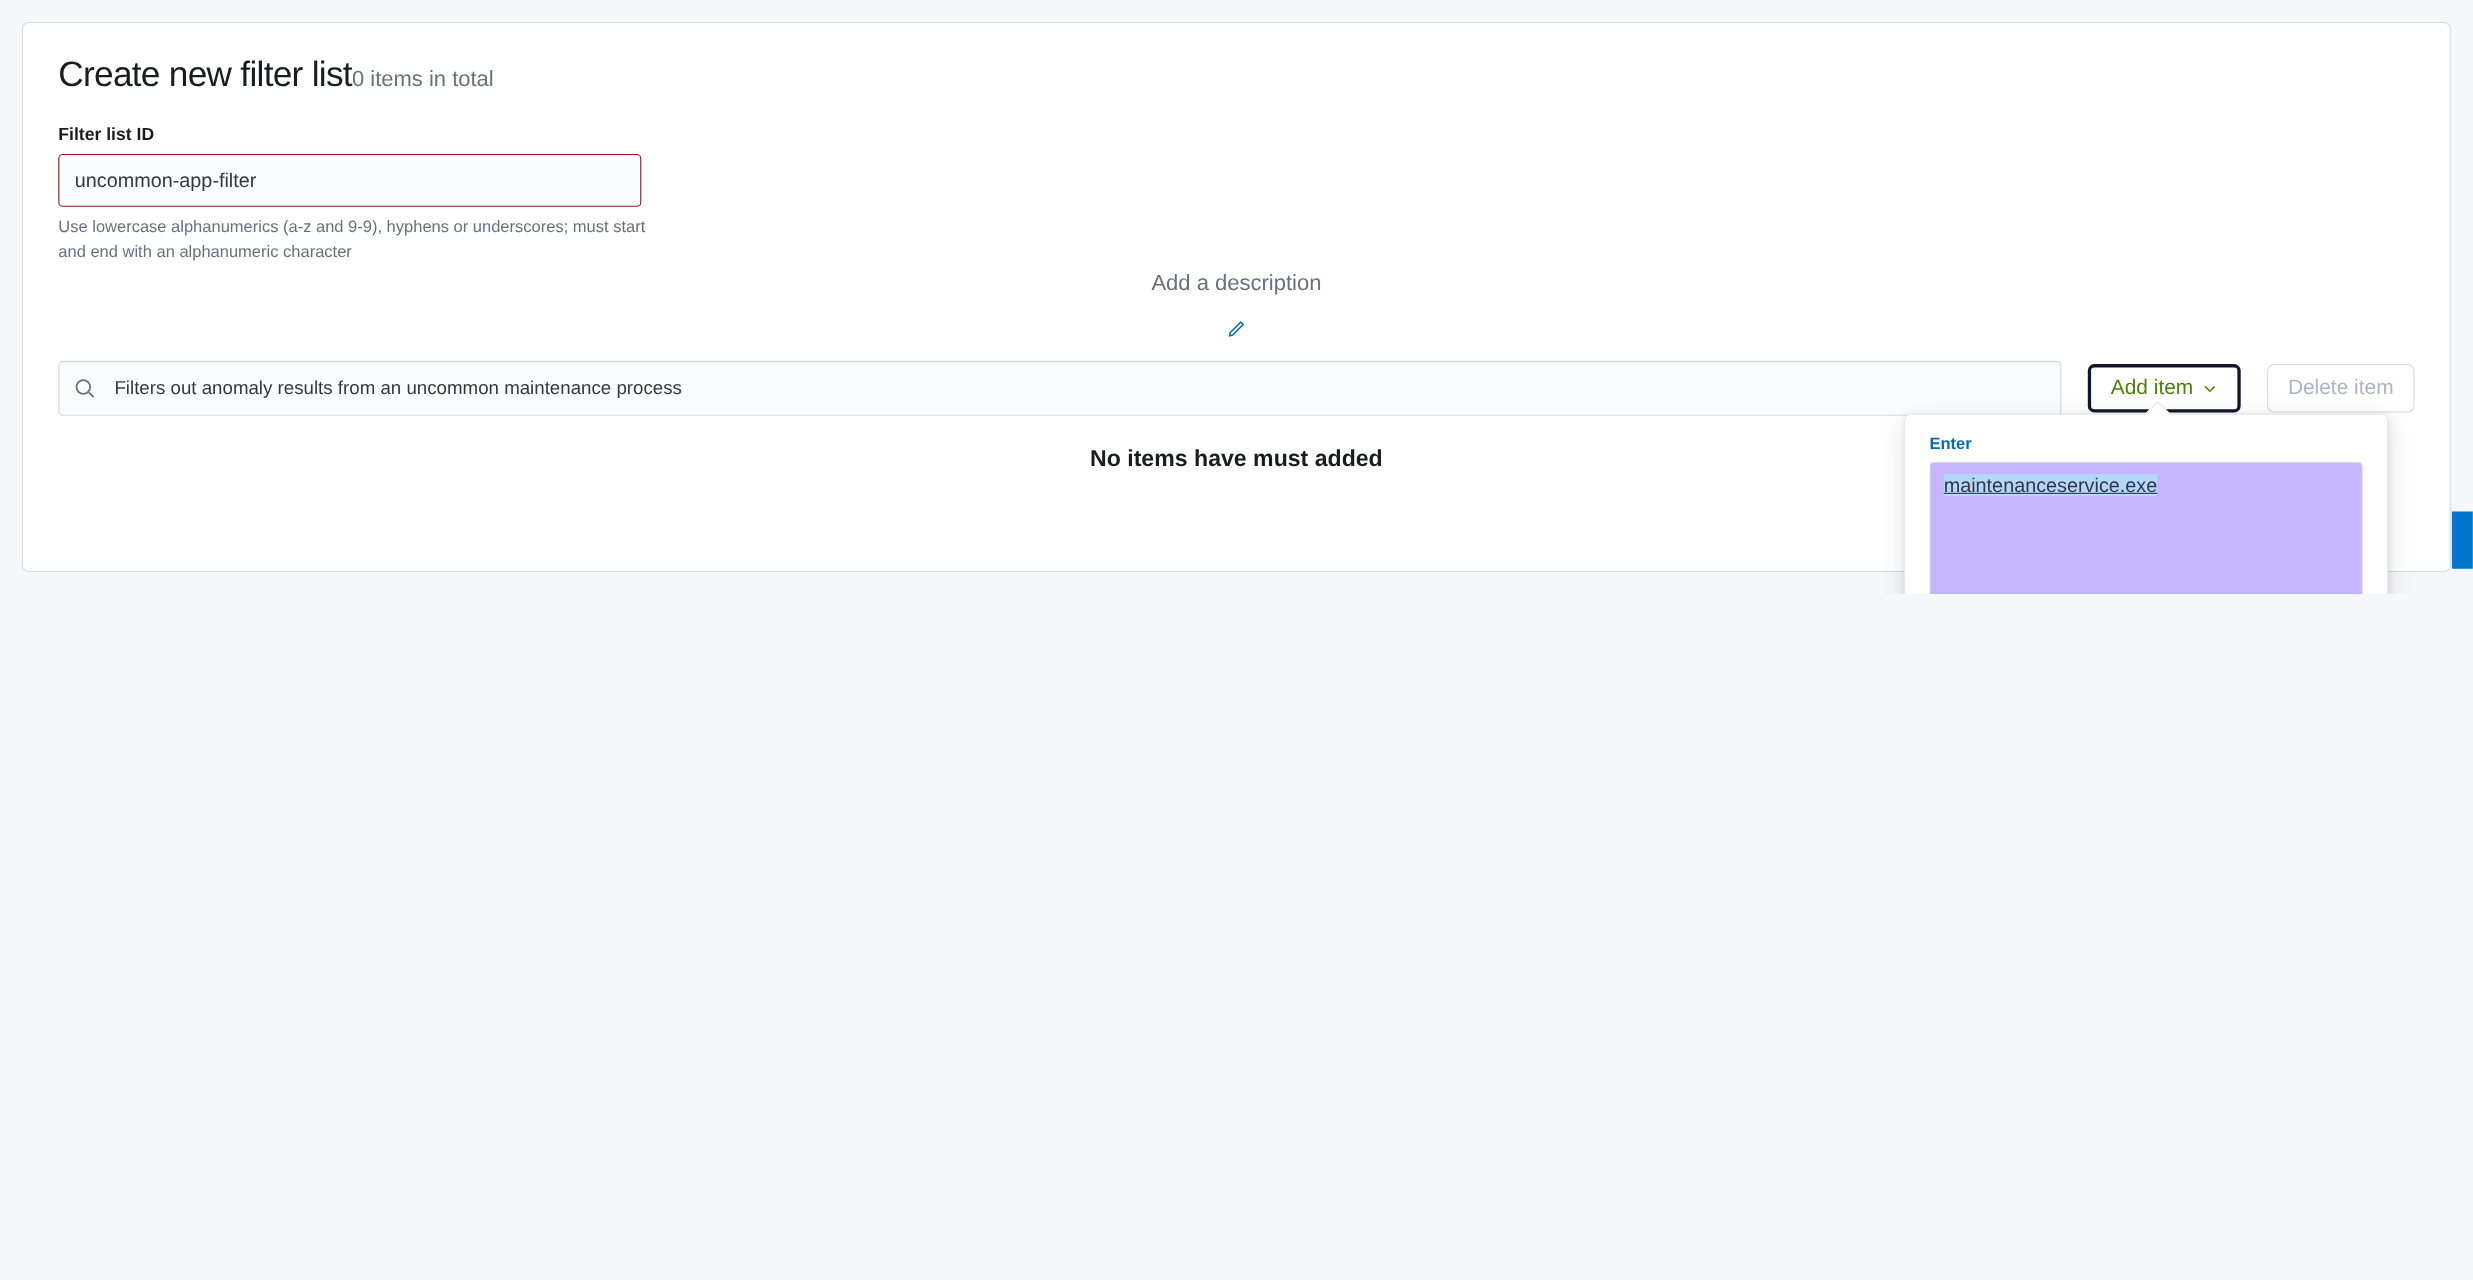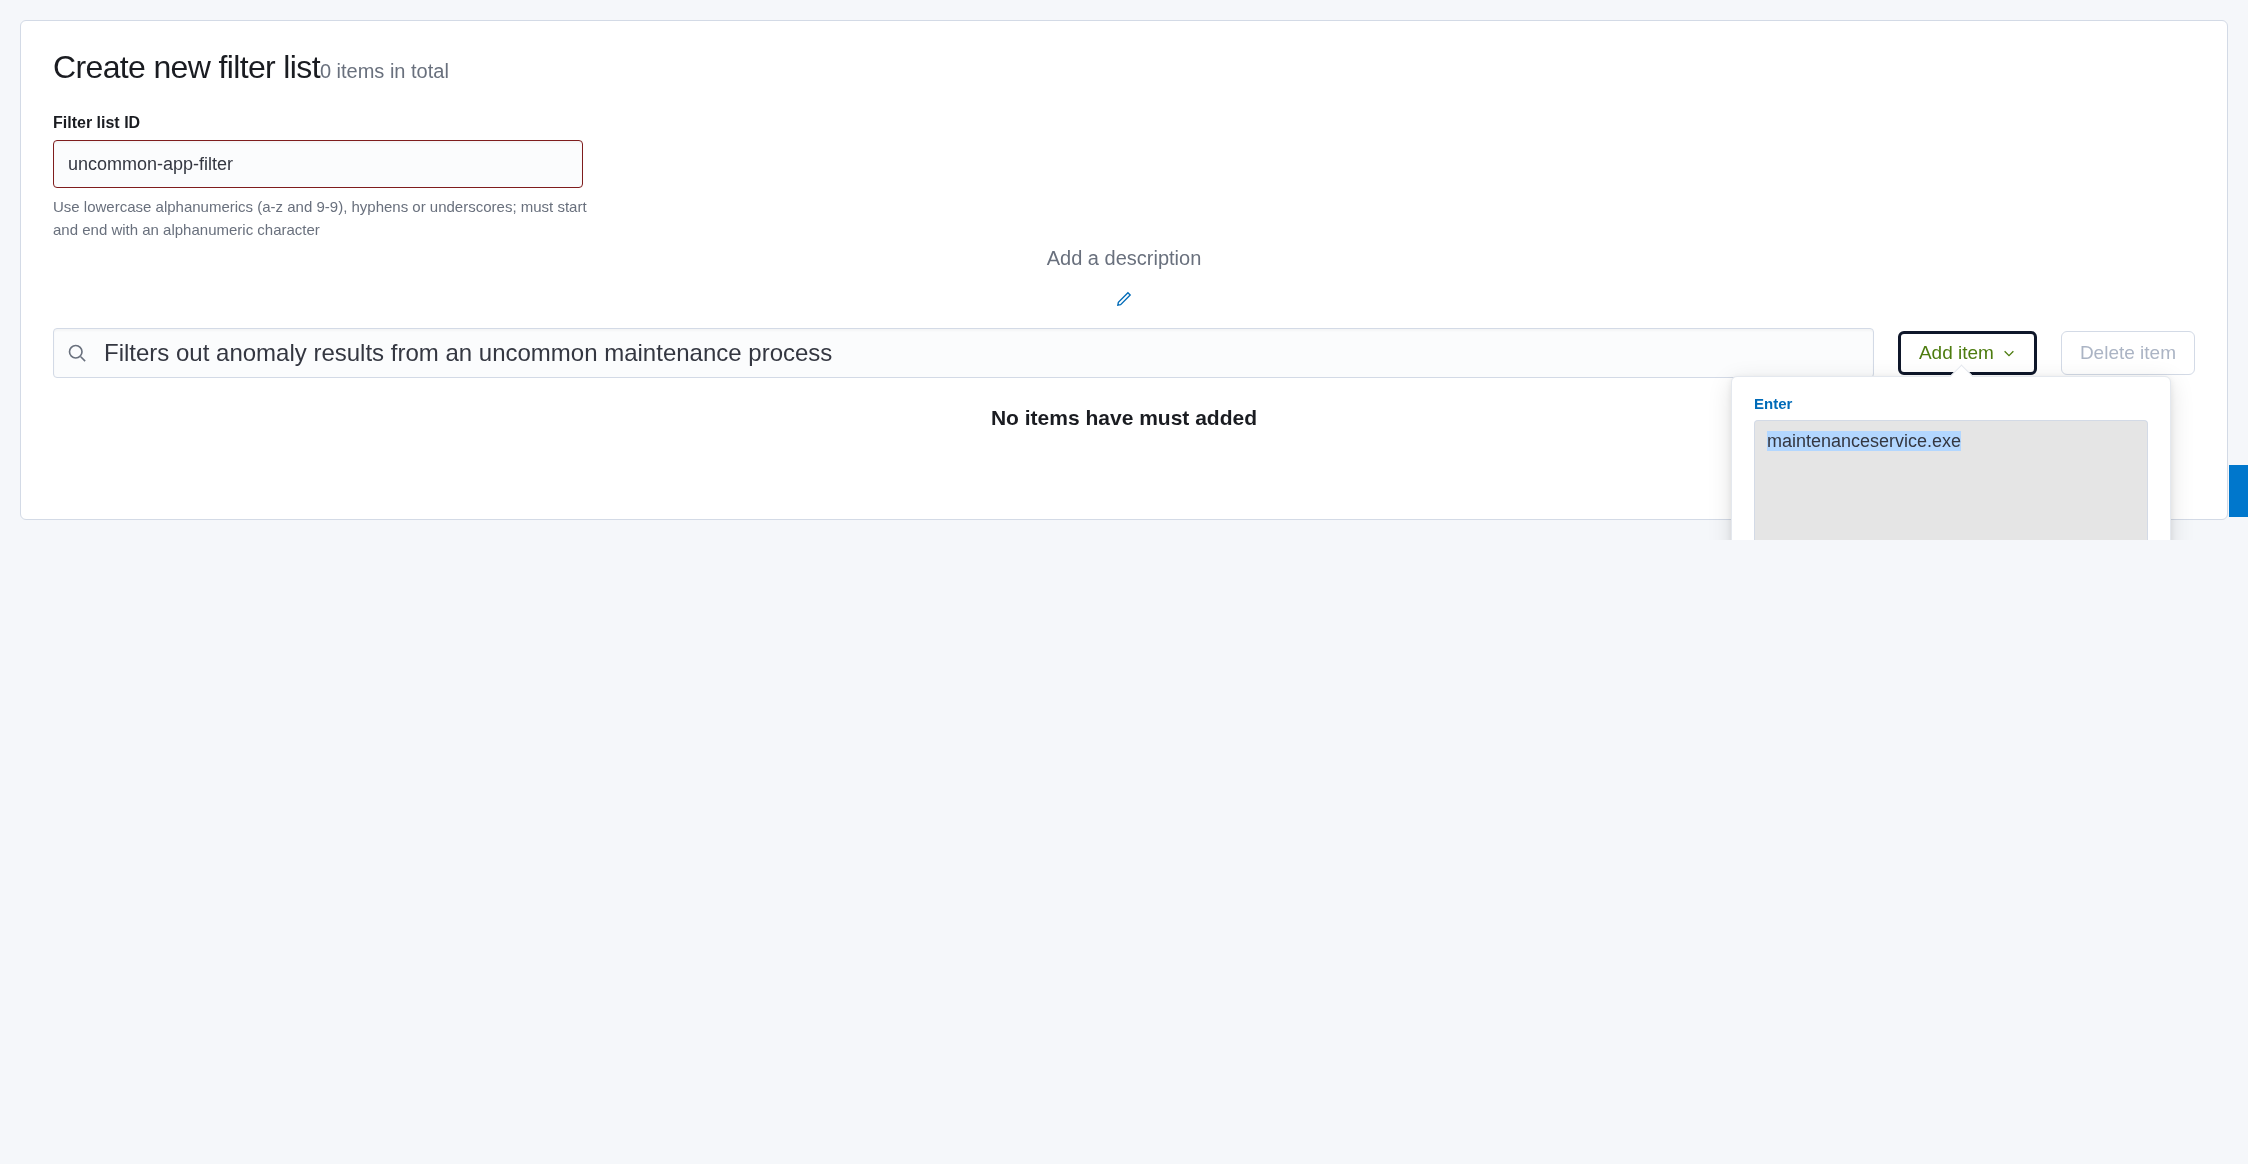--- a/index.html
+++ b/index.html
@@ -86,21 +86,21 @@
     .search-wrapper {
       flex: 1;
       position: relative;
     }
     .search-input {
       width: 100%;
       height: 50px;
       padding: 10px 14px 10px 50px;
       border: 1px solid #d3dae6;
       border-radius: 4px;
-      font-size: 24px;
+      font-size: 17px;
       color: #343741;
       background: #fbfcfd;
       box-shadow: inset 0 2px 2px rgba(0,0,0,0.03);
     }
     .search-icon {
       position: absolute;
       left: 14px;
       top: 50%;
       transform: translateY(-50%);
       color: #69707d;
@@ -164,23 +164,24 @@
     }
     .textarea-wrapper {
       width: 100%;
       height: 190px;
       padding: 10px 12px;
       border: 1px solid #d3dae6;
       border-bottom: 2px solid #0077cc;
       border-radius: 4px 4px 0 0;
       font-size: 18px;
       color: #343741;
-      background: #e5e5e5;
+      background: #c4b5fd;
       position: relative;
       overflow: hidden;
+      text-decoration: underline;
     }
     .textarea-wrapper .selected-text {
       background: #b3d7ff;
     }
     .resize-handle {
       position: absolute;
       right: 1px;
       bottom: 3px;
       width: 12px;
       height: 12px;

